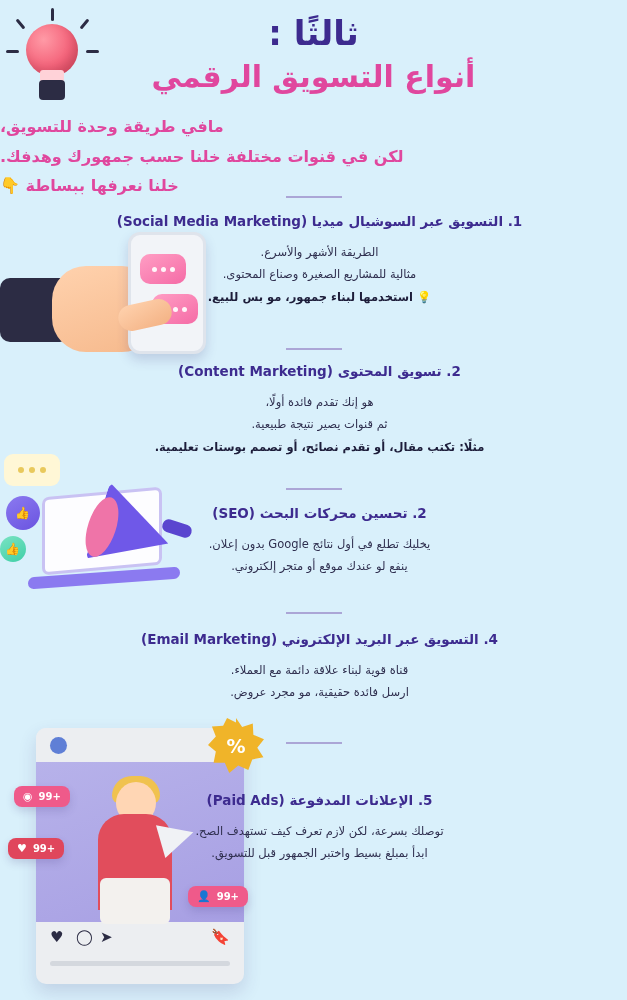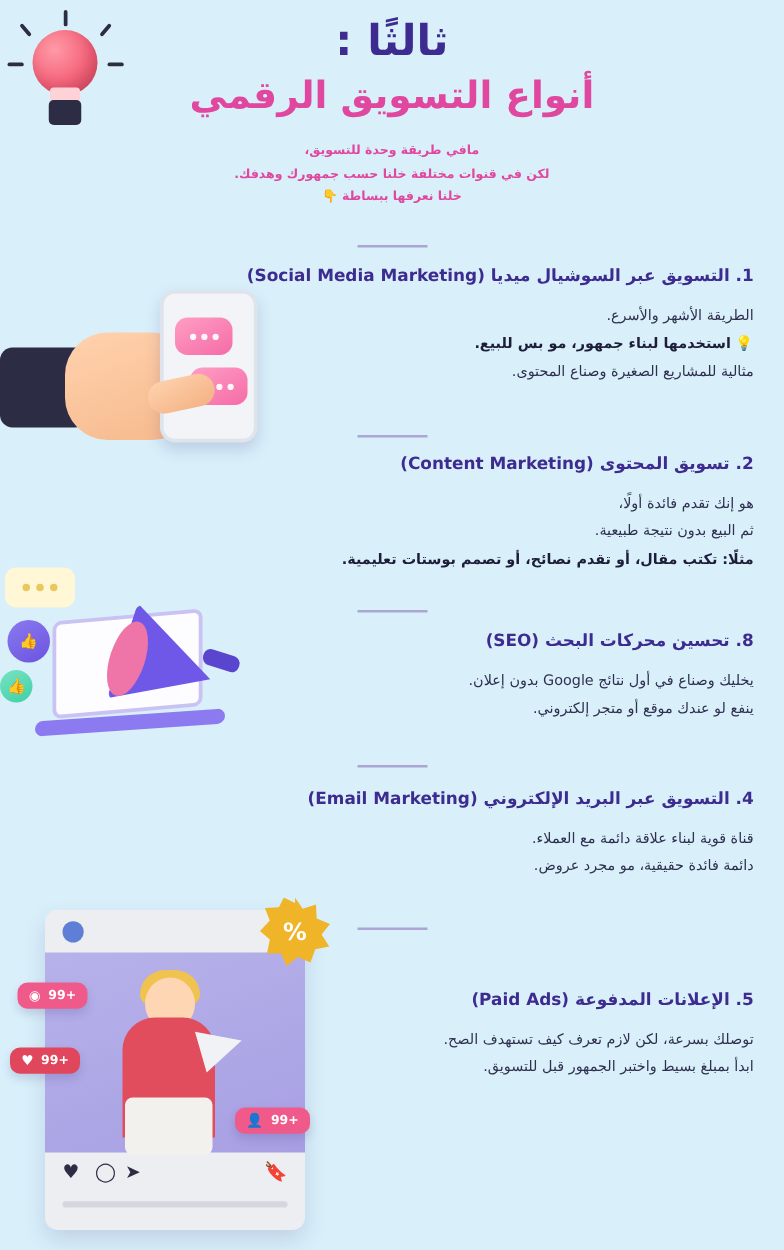--- a/index.html
+++ b/index.html
@@ -34,23 +34,23 @@
     font-weight: bold;
     color: #e0479e;
     margin-top: 6px;
     line-height: 1.2;
   }
 
   
   .intro {
     position: absolute;
     top: 112px; right: 0; left: 0;
-    text-align: center;
+    text-align: left;
     color: #3d2b8f;
-    font-size: 10px;
+    font-size: 16px;
     font-weight: bold;
     line-height: 1.85;
   }
   .intro .pink { color: #e0479e; }
 
   .divider {
     position: absolute;
     width: 56px; height: 2px;
     background: #9b8ec9;
     left: 50%;
@@ -58,21 +58,21 @@
     opacity: .75;
   }
 
   
   .section {
     position: absolute;
     right: 0;
     left: 0;
     padding-left: 24px;
     padding-right: 24px;
-    text-align: right;
+    text-align: center;
     margin-left: 12px;
   }
   .sec-head {
     color: #3d2b8f;
     font-size: 13.5px;
     font-weight: bold;
     margin-bottom: 10px;
     line-height: 1.4;
   }
   .sec-body {
@@ -324,32 +324,32 @@
         <span></span>
         <span></span>
       </div>
     <div class="thumb"></div>
   </div>
 
   <div class="section" style="top:212px">
     <div class="sec-head">1. التسويق عبر السوشيال ميديا (Social Media Marketing)</div>
     <div class="sec-body">
       <span class="line">الطريقة الأشهر والأسرع.</span>
+      <span class="line">مثالية للمشاريع الصغيرة وصناع المحتوى.</span>
       <span class="line b">💡 استخدمها لبناء جمهور، مو بس للبيع.</span>
-      <span class="line">مثالية للمشاريع الصغيرة وصناع المحتوى.</span>
     </div>
   </div>
 
   <div class="divider" style="top:348px"></div>
 
   <div class="section" style="top:362px">
     <div class="sec-head">2. تسويق المحتوى (Content Marketing)</div>
     <div class="sec-body">
       <span class="line">هو إنك تقدم فائدة أولًا،</span>
-      <span class="line">ثم البيع بدون نتيجة طبيعية.</span>
+      <span class="line">ثم قنوات يصير نتيجة طبيعية.</span>
       <span class="line b">مثلًا: تكتب مقال، أو تقدم نصائح، أو تصمم بوستات تعليمية.</span>
     </div>
   </div>
 
   <div class="divider" style="top:488px"></div>
 
   <div class="illus laptop-wrap">
     <div class="chatbox">
         <span></span>
         <span></span>
@@ -358,34 +358,34 @@
     <div class="lap-screen"></div>
     <div class="lap-base"></div>
     <div class="mega-cone"></div>
     <div class="mega-mouth"></div>
     <div class="mega-handle"></div>
     <div class="thumbcircle tc1">👍</div>
     <div class="thumbcircle tc2">👍</div>
   </div>
 
   <div class="section" style="top:504px">
-    <div class="sec-head">8. تحسين محركات البحث (SEO)</div>
+    <div class="sec-head">2. تحسين محركات البحث (SEO)</div>
     <div class="sec-body">
-      <span class="line">يخليك وصناع في أول نتائج Google بدون إعلان.</span>
+      <span class="line">يخليك تطلع في أول نتائج Google بدون إعلان.</span>
       <span class="line">ينفع لو عندك موقع أو متجر إلكتروني.</span>
     </div>
   </div>
 
   <div class="divider" style="top:612px"></div>
 
   <div class="section" style="top:630px">
     <div class="sec-head">4. التسويق عبر البريد الإلكتروني (Email Marketing)</div>
     <div class="sec-body">
       <span class="line">قناة قوية لبناء علاقة دائمة مع العملاء.</span>
-      <span class="line">دائمة فائدة حقيقية، مو مجرد عروض.</span>
+      <span class="line">ارسل فائدة حقيقية، مو مجرد عروض.</span>
     </div>
   </div>
 
   <div class="divider" style="top:742px"></div>
 
   <div class="illus card-wrap">
     <div class="ig-card">
       <div class="ig-top">
         <div class="ig-avatar"></div>
       </div>

